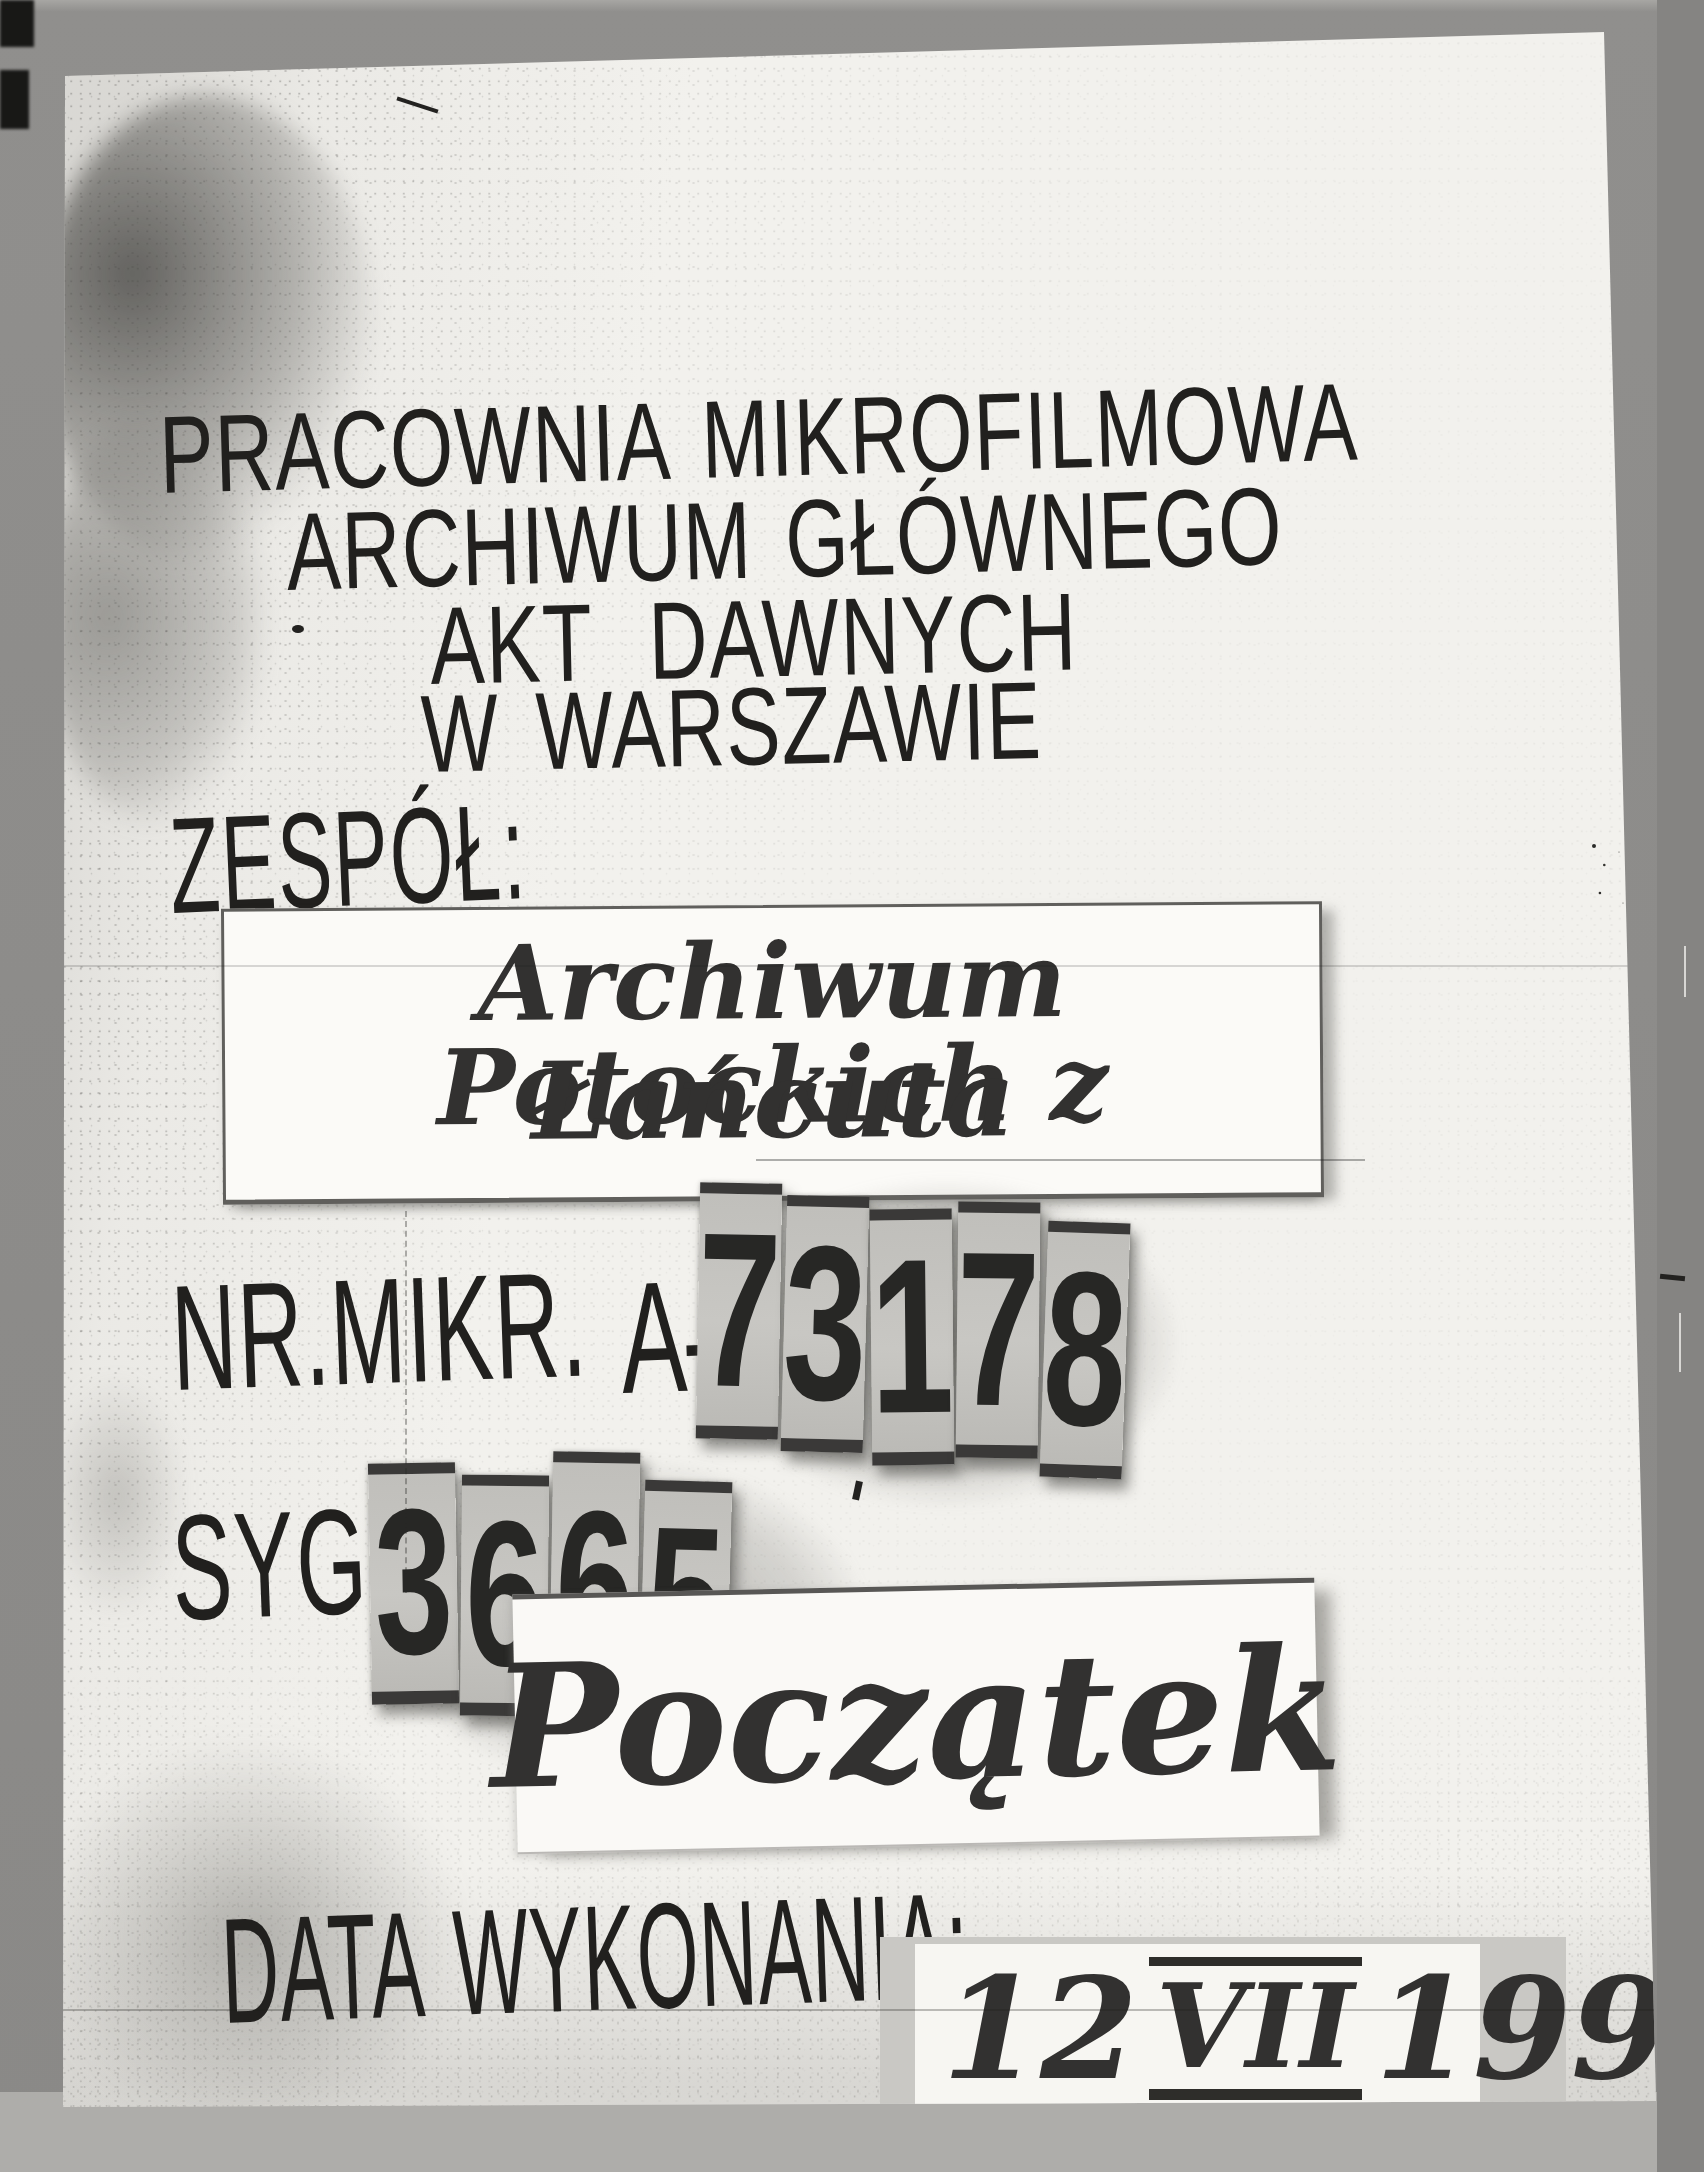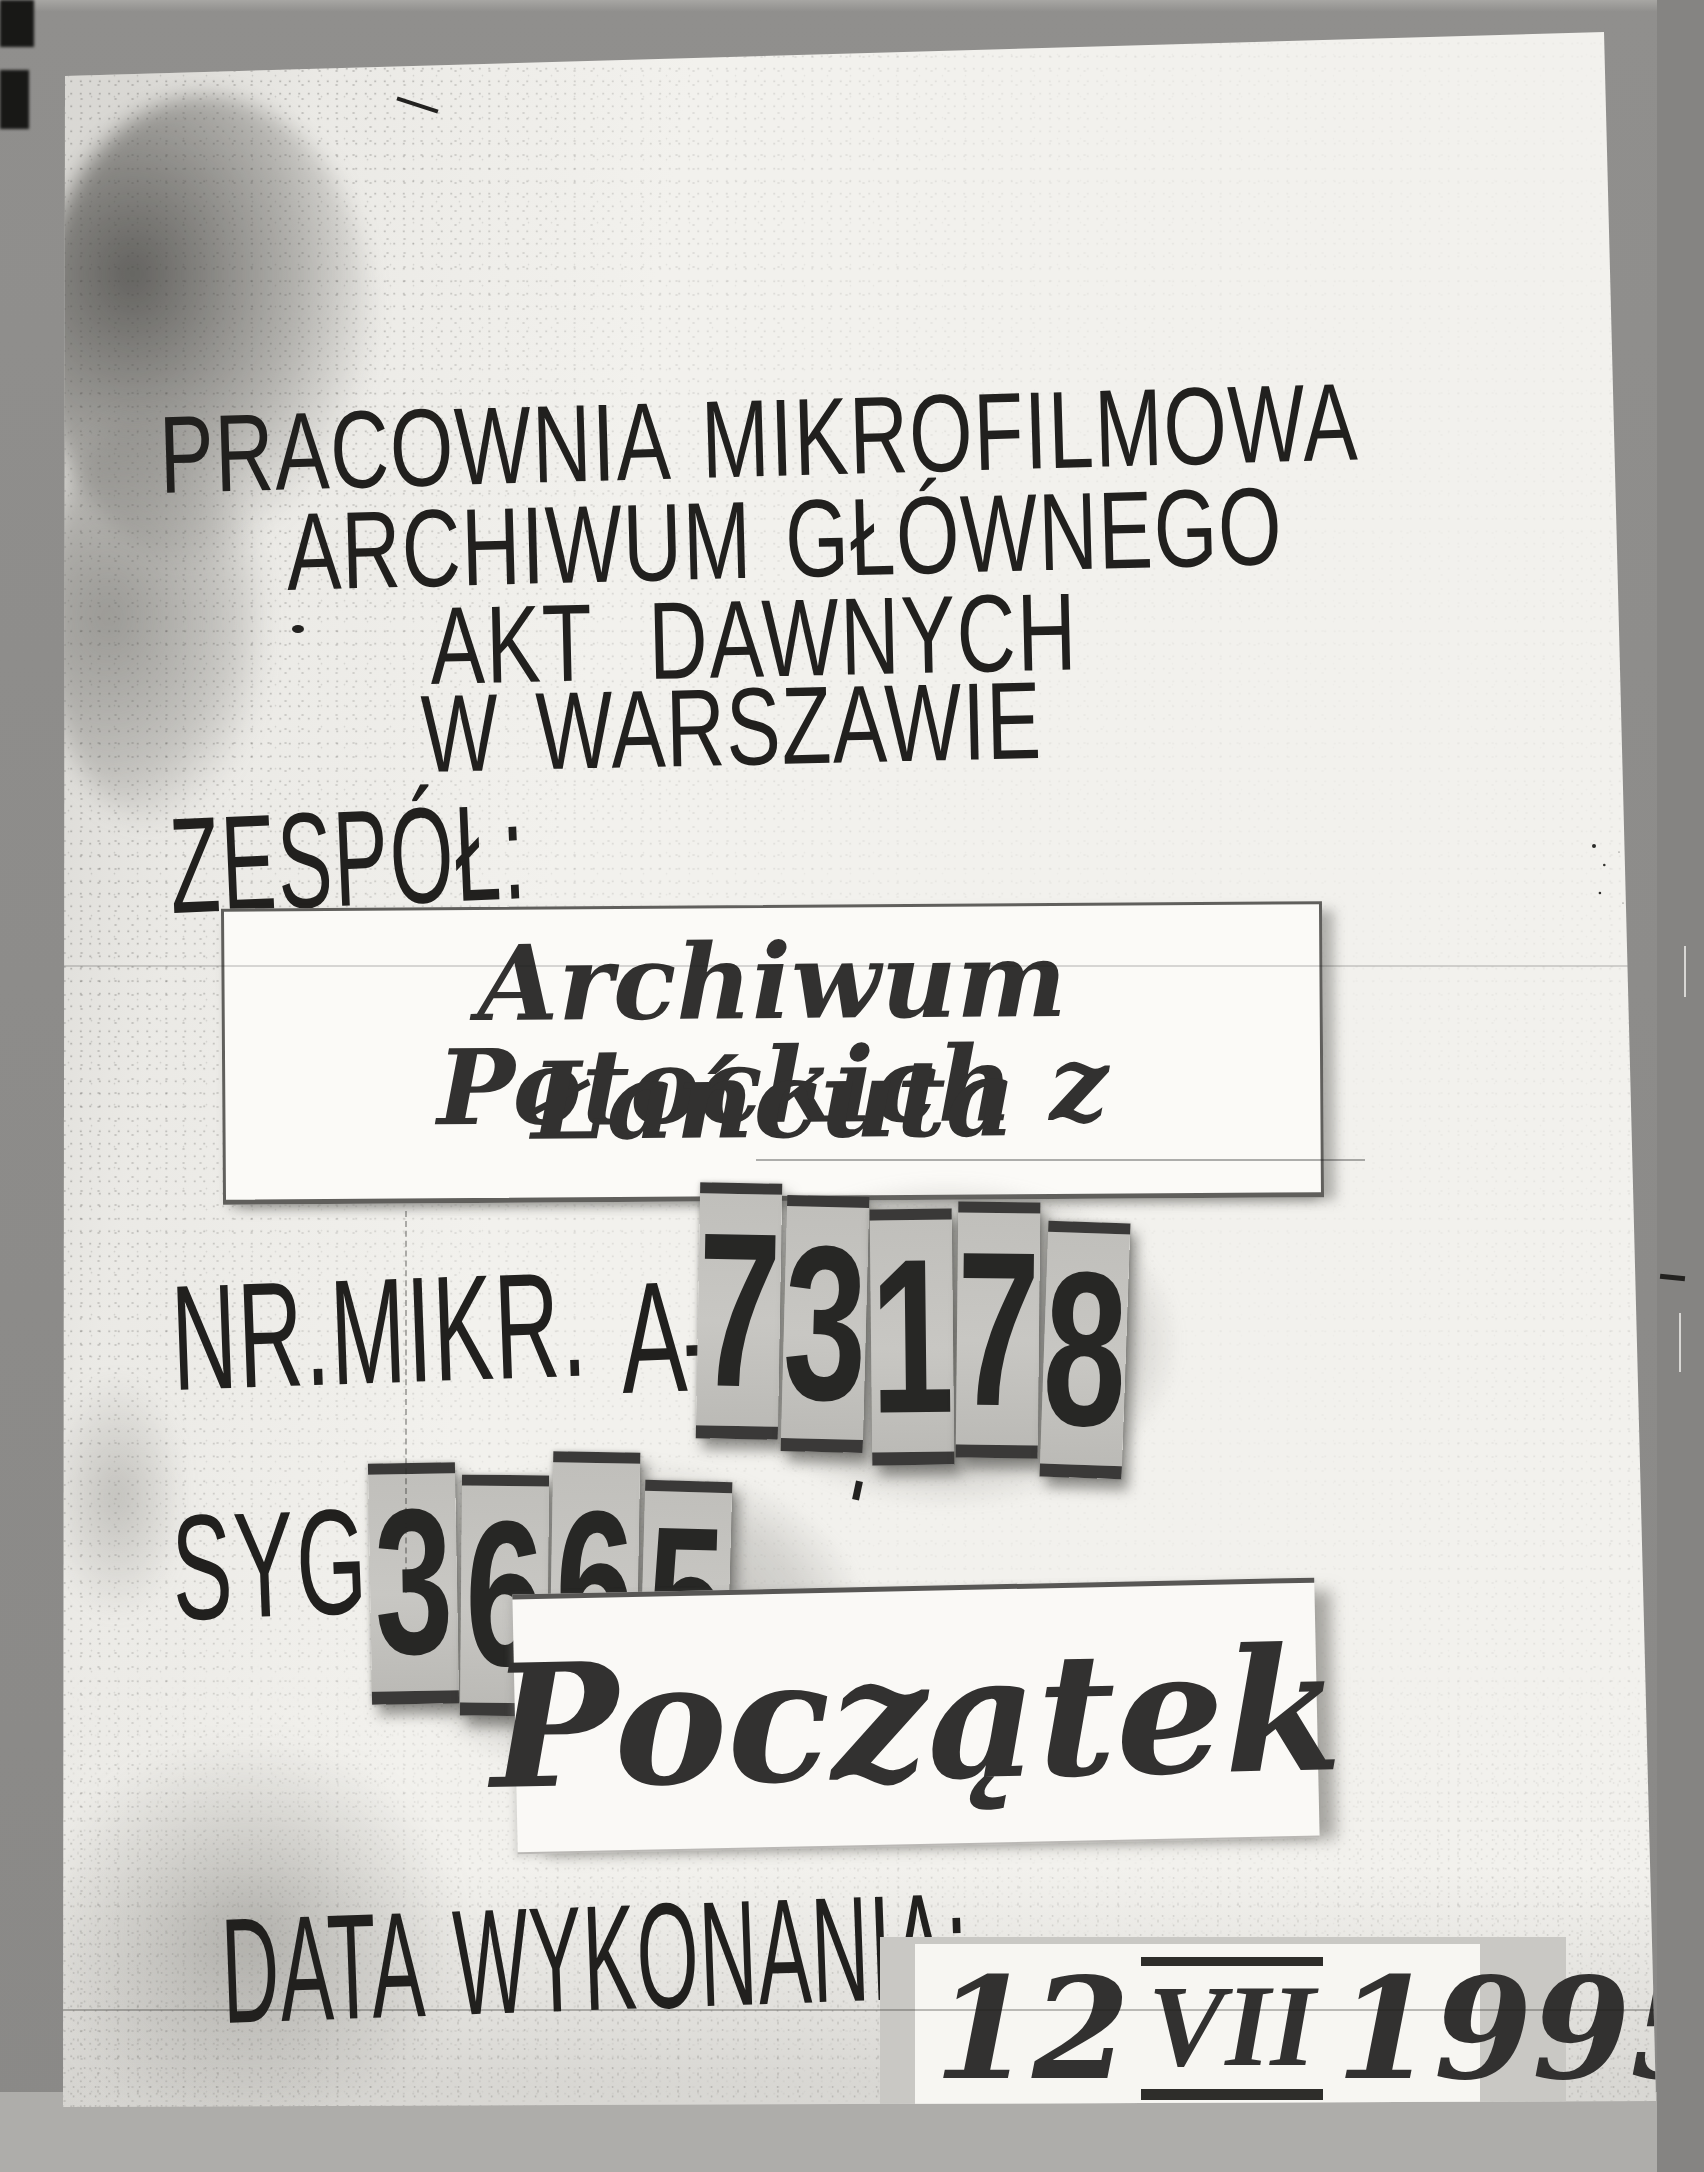--- a/index.html
+++ b/index.html
@@ -68,25 +68,25 @@
   .tiles-syg .d{font-size:207px;}
   
   .card{position:absolute;left:515px;top:1586px;width:802px;height:253px;background:#faf9f6;transform:rotate(-1.2deg);
         border-top:5.9px solid rgba(48,47,45,.8);border-bottom:2.9px solid rgba(122,120,116,.5);
         box-shadow:22px 7.3px 14.7px -5.9px rgba(120,119,114,.6),-2.9px 2.9px 7.3px rgba(140,139,135,.3);
         display:flex;align-items:center;justify-content:center;}
   .card .hand{font-size:170px;}
   
   .date-strip{position:absolute;left:880px;top:1937px;width:686px;height:183px;background:#c9c8c4;}
   .date-inner{position:absolute;left:35px;top:7.3px;width:565px;height:169px;background:#f7f6f2;
-              display:flex;align-items:center;padding-left:19px;box-sizing:border-box;}
+              display:flex;align-items:center;padding-left:27px;box-sizing:border-box;}
   .date-inner .hand{display:inline-block;}
   .d-day{font-size:141px;}
   .d-roman{font-size:116px;border-top:9.5px solid #2e2d2a;border-bottom:11px solid #2e2d2a;
-           padding:1.5px 7.3px 5.9px;margin:0 13.2px 0 10.3px;font-family:Liberation Serif, serif;}
+           padding:1.5px 7.3px 5.9px;margin:0 13.2px 0 10.3px;}
   .d-year{font-size:141px;}
   
   .hline{position:absolute;background:rgba(28,28,26,.28);height:1.5px;pointer-events:none;}
   .vdash{position:absolute;border-left:2.2px dashed rgba(40,40,38,.35);pointer-events:none;}
   .speck-dots{position:absolute;width:4.4px;height:4.4px;border-radius:50%;background:#2a2a28;
      box-shadow:10.3px 19px 0 -0.7px #34332f,25px 5.9px 0 -1.5px #2a2a28,37px 29px 0 -1.5px #3a3935,
                 5.9px 47px 0 -0.7px #2e2d2a,29px 57px 0 -1.5px #34332f,16px 37px 0 -2.2px #44433f;}
   .dash{position:absolute;background:#232220;}
 </style>
 </head>

